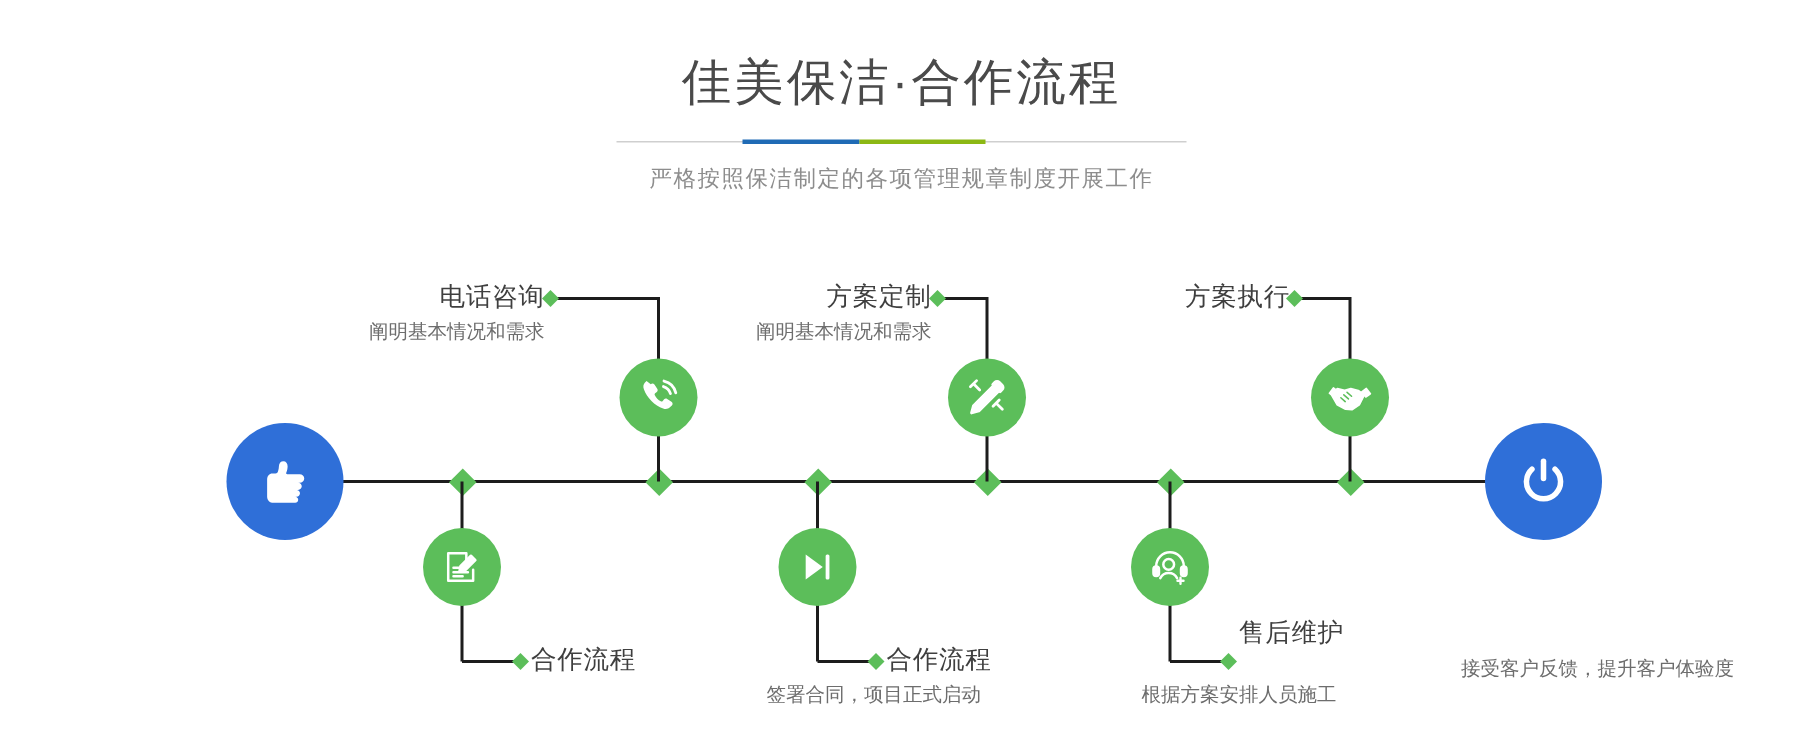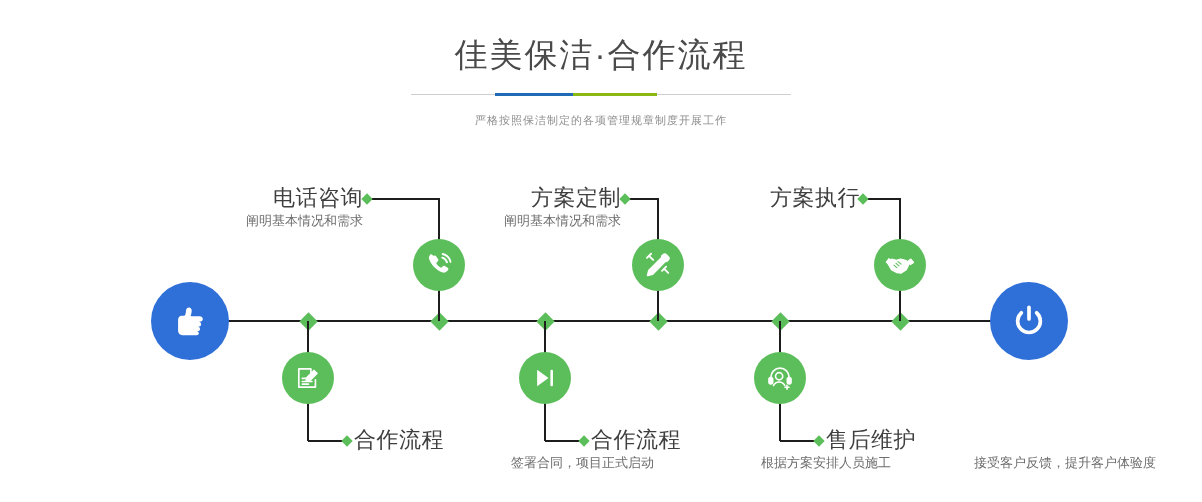--- a/index.html
+++ b/index.html
@@ -61,21 +61,21 @@
   }
   .divider .seg-green {
     position: absolute;
     left: 162px;
     top: 3px;
     width: 84px;
     height: 3px;
     background: #8cb814;
   }
   .subtitle {
-    font-size: 11px;
+    font-size: 15px;
     line-height: 22px;
     color: #8d8d8d;
     letter-spacing: 1px;
     margin: 9px 0 0 0;
   }
 
   
   .axis {
     position: absolute;
     left: 210px;
@@ -138,21 +138,21 @@
     background: #5cbe5a;
     transform: rotate(45deg);
     margin-left: -4px;
     margin-top: -4px;
   }
 
   .label-block { position: absolute; }
   .label-block.to-left  { text-align: right; }
   .label-block.to-right { text-align: left; }
   .lbl-title {
-    font-size: 22px;
+    font-size: 17px;
     line-height: 22px;
     color: #3f3f3f;
     white-space: nowrap;
     letter-spacing: 0.5px;
   }
   .lbl-desc {
     font-size: 13px;
     line-height: 20px;
     color: #6d6d6d;
     white-space: nowrap;
@@ -305,19 +305,19 @@
         <svg width="28" height="28" viewBox="0 0 32 32" fill="none" stroke="#ffffff" stroke-width="1.9" stroke-linecap="round" stroke-linejoin="round">
           <path d="M5.5 16.5v-1.2a10.5 10.5 0 0 1 21 0v1.2"></path>
           <rect x="3.4" y="15.6" width="4.2" height="7.2" rx="2.1" fill="#ffffff" stroke="#ffffff"></rect>
           <rect x="24.4" y="15.6" width="4.2" height="7.2" rx="2.1" fill="#ffffff" stroke="#ffffff"></rect>
           <circle cx="15" cy="14" r="4.1"></circle>
           <path d="M8.6 24.5a7.2 7.2 0 0 1 12.8 0"></path>
           <path d="M24 24.2v4.6M21.7 26.5h4.6" stroke-width="1.8"></path>
         </svg>
       </span>
     </div>
-    <div class="label-block to-right" style="left:826px; top:429px; width:330px;">
+    <div class="label-block to-right" style="left:826px; top:413px; width:330px;font-family:Liberation Mono, monospace;">
       <div class="lbl-title">售后维护</div>
       <div class="lbl-desc">接受客户反馈，提升客户体验度</div>
     </div>
   </div>
 
 </div>
 
 </body></html>

